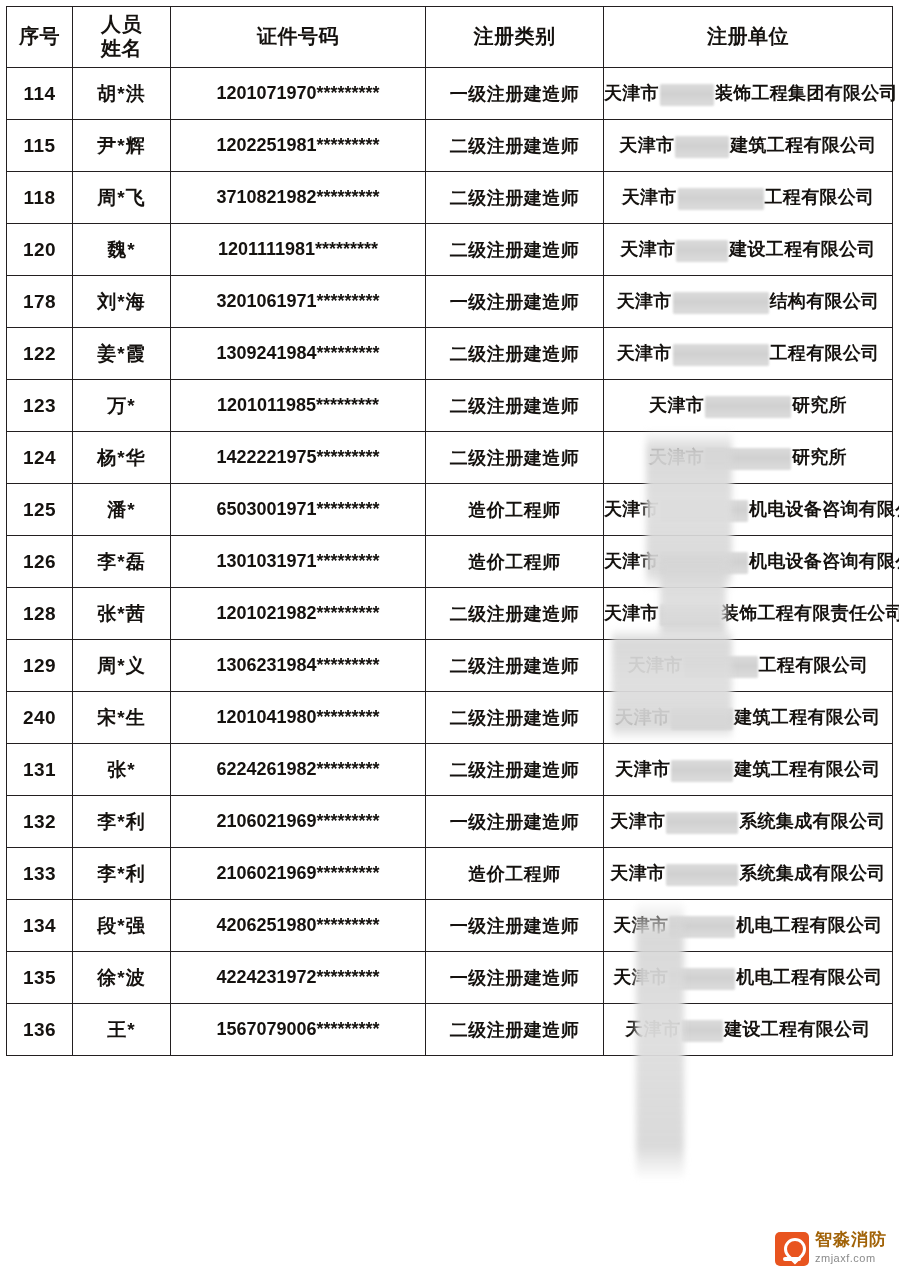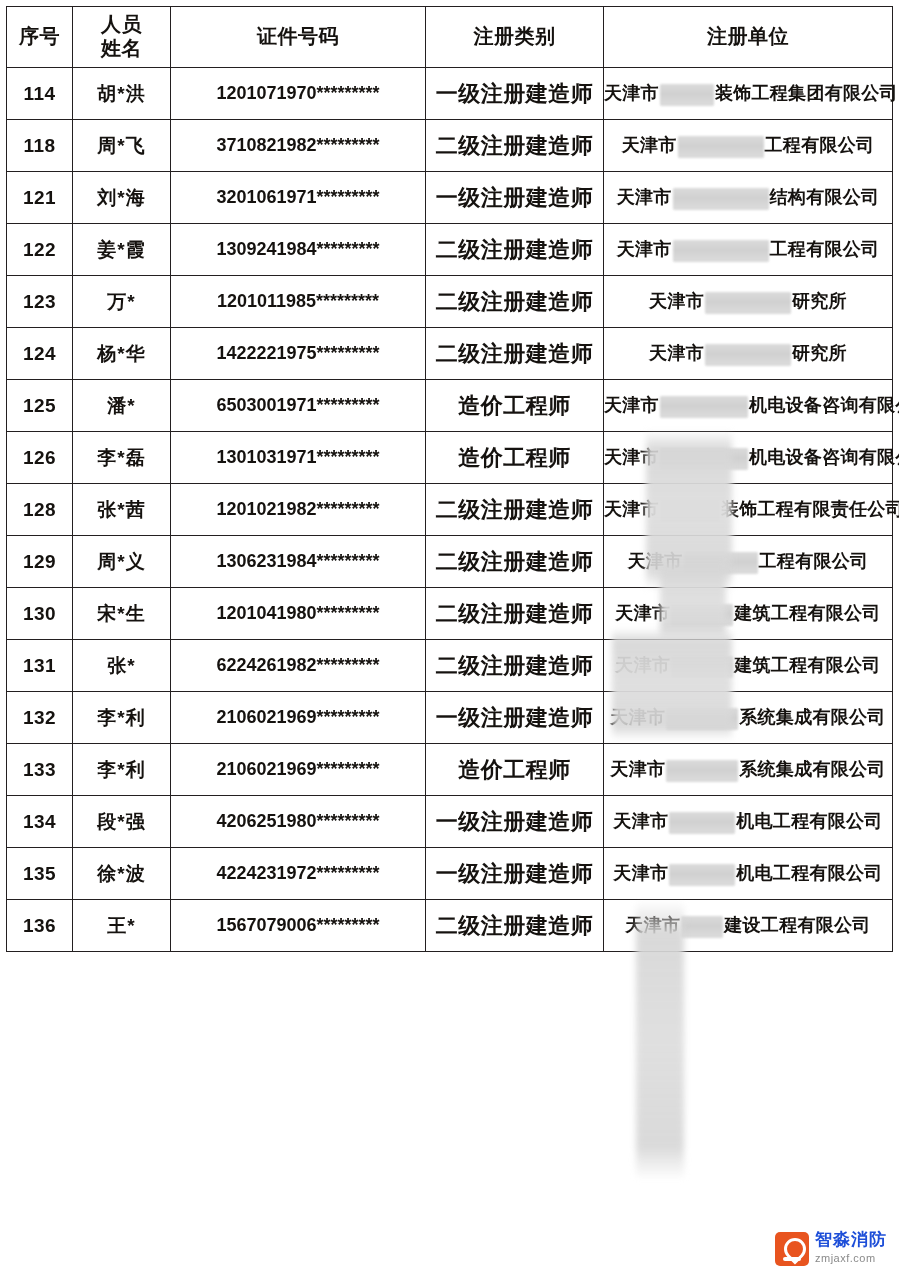--- a/index.html
+++ b/index.html
@@ -58,21 +58,21 @@
   col.c-type { width: 178px; }
   col.c-unit { width: 289px; }
 
   td.idx { font-size: 19px; letter-spacing: 0.5px; }
   td.name { font-size: 19px; letter-spacing: 1px; }
   td.id {
     font-size: 18px;
     letter-spacing: 0px;
     white-space: nowrap;
   }
-  td.type { font-size: 22px; letter-spacing: 0.5px; }
+  td.type { font-size: 18px; letter-spacing: 0.5px; }
   td.unit {
     font-size: 18px;
     letter-spacing: 0.3px;
     position: relative;
   }
   .unit-inner {
     position: relative;
     display: inline-block;
     white-space: nowrap;
     text-align: right;
@@ -136,21 +136,21 @@
     background: #fff;
     border-radius: 2px;
   }
   .wm-text {
     line-height: 1.05;
     text-align: left;
   }
   .wm-title {
     font-size: 17px;
     font-weight: bold;
-    color: #1d4ed8;
+    color: #a16207;
     letter-spacing: 1px;
   }
   .wm-sub {
     font-size: 11px;
     color: #8a8a8a;
     letter-spacing: 0.5px;
   }
 </style>
 </head>
 <body>
@@ -179,28 +179,42 @@
     </thead>
     <tbody id="table-body">
         <tr>
           <td class="idx">114</td>
           <td class="name">胡*洪</td>
           <td class="id">1201071970*********</td>
           <td class="type">一级注册建造师</td>
           <td class="unit"><span class="unit-inner"><span>天津市</span><span class="redact" style="width: 54px;"></span><span>装饰工程集团有限公司</span></span></td>
         </tr>
         <tr>
+          <td class="idx">115</td>
+          <td class="name">尹*辉</td>
+          <td class="id">1202251981*********</td>
+          <td class="type">二级注册建造师</td>
+          <td class="unit"><span class="unit-inner"><span>天津市</span><span class="redact" style="width: 54px;"></span><span>建筑工程有限公司</span></span></td>
+        </tr>
+        <tr>
           <td class="idx">118</td>
           <td class="name">周*飞</td>
           <td class="id">3710821982*********</td>
           <td class="type">二级注册建造师</td>
           <td class="unit"><span class="unit-inner"><span>天津市</span><span class="redact" style="width: 86px;"></span><span>工程有限公司</span></span></td>
         </tr>
         <tr>
-          <td class="idx">121</td>
+          <td class="idx">120</td>
+          <td class="name">魏*</td>
+          <td class="id">1201111981*********</td>
+          <td class="type">二级注册建造师</td>
+          <td class="unit"><span class="unit-inner"><span>天津市</span><span class="redact" style="width: 52px;"></span><span>建设工程有限公司</span></span></td>
+        </tr>
+        <tr>
+          <td class="idx">178</td>
           <td class="name">刘*海</td>
           <td class="id">3201061971*********</td>
           <td class="type">一级注册建造师</td>
           <td class="unit"><span class="unit-inner"><span>天津市</span><span class="redact" style="width: 96px;"></span><span>结构有限公司</span></span></td>
         </tr>
         <tr>
           <td class="idx">122</td>
           <td class="name">姜*霞</td>
           <td class="id">1309241984*********</td>
           <td class="type">二级注册建造师</td>
@@ -242,21 +256,21 @@
           <td class="unit"><span class="unit-inner"><span>天津市</span><span class="redact" style="width: 60px;"></span><span>装饰工程有限责任公司</span></span></td>
         </tr>
         <tr>
           <td class="idx">129</td>
           <td class="name">周*义</td>
           <td class="id">1306231984*********</td>
           <td class="type">二级注册建造师</td>
           <td class="unit"><span class="unit-inner"><span>天津市</span><span class="redact" style="width: 74px;"></span><span>工程有限公司</span></span></td>
         </tr>
         <tr>
-          <td class="idx">130</td>
+          <td class="idx">240</td>
           <td class="name">宋*生</td>
           <td class="id">1201041980*********</td>
           <td class="type">二级注册建造师</td>
           <td class="unit"><span class="unit-inner"><span>天津市</span><span class="redact" style="width: 62px;"></span><span>建筑工程有限公司</span></span></td>
         </tr>
         <tr>
           <td class="idx">131</td>
           <td class="name">张*</td>
           <td class="id">6224261982*********</td>
           <td class="type">二级注册建造师</td>

